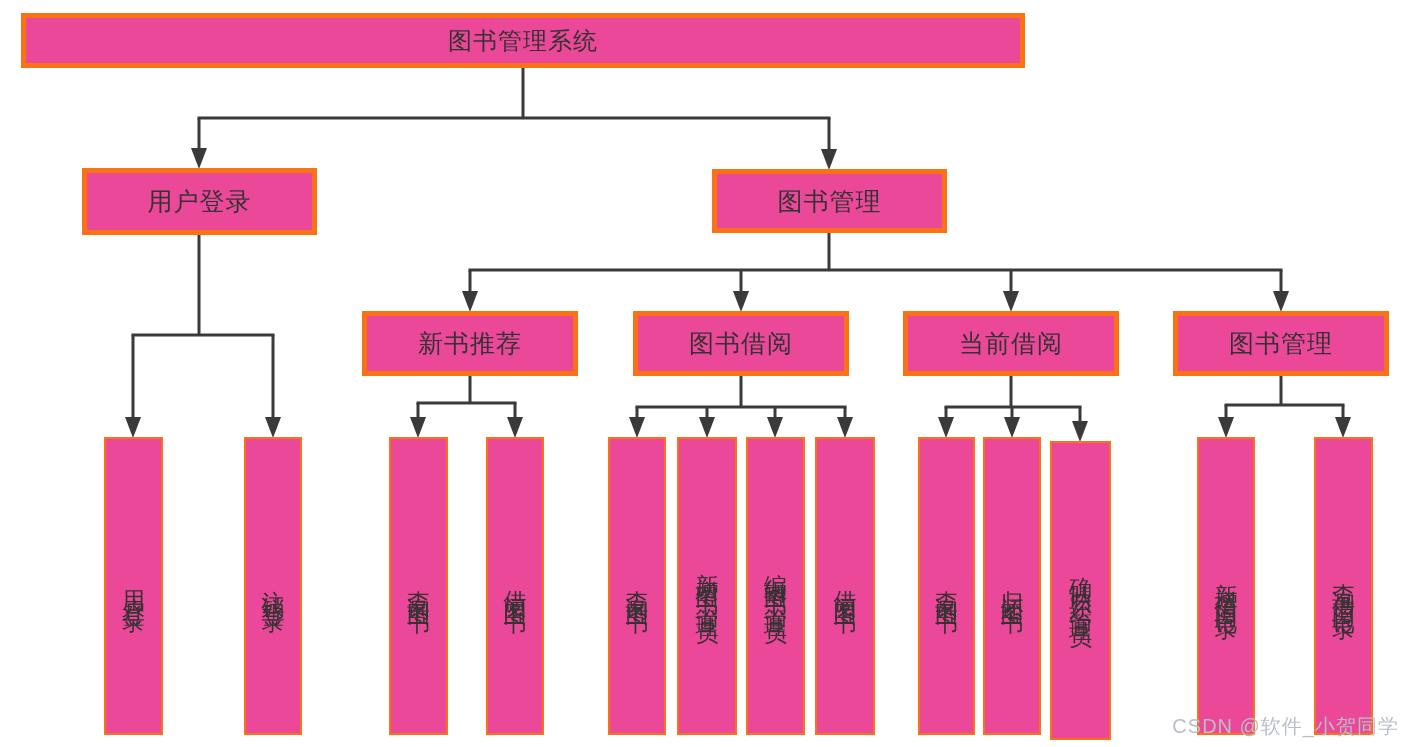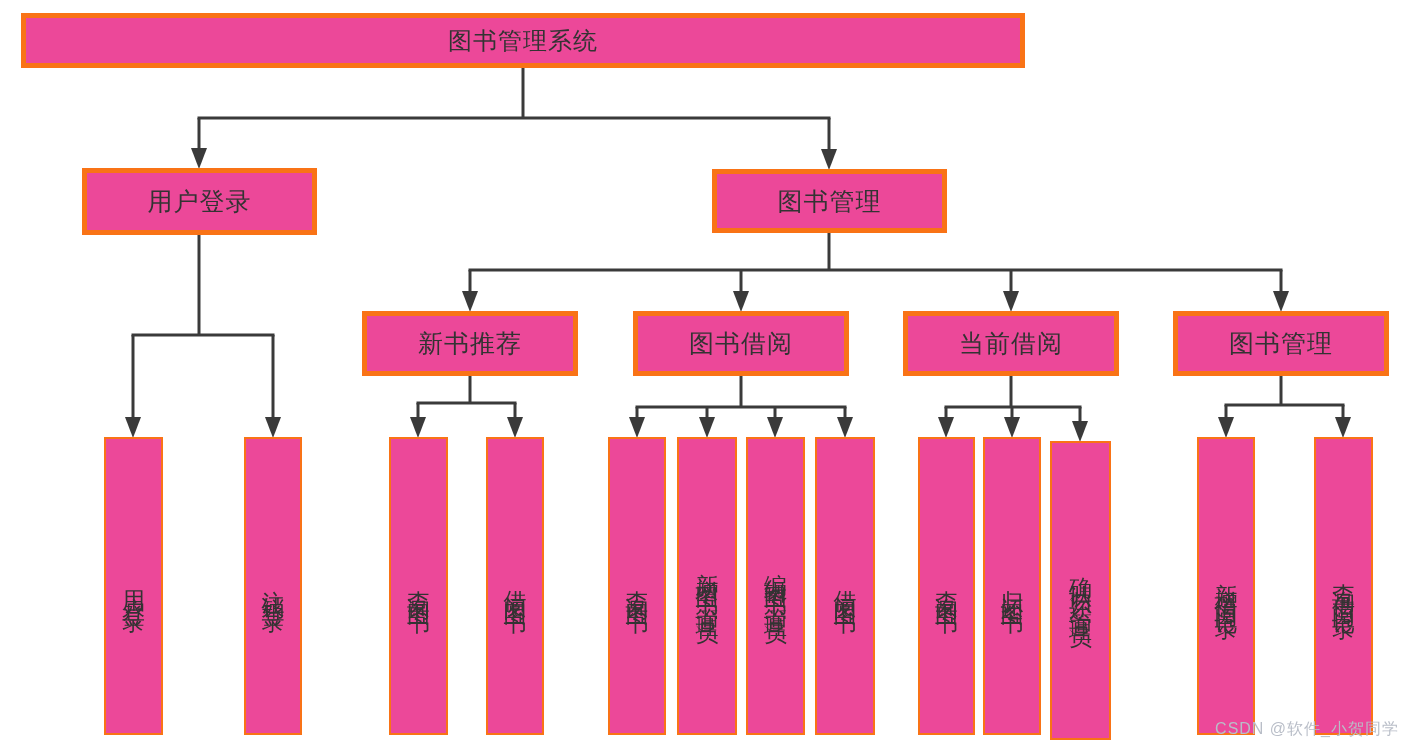--- a/index.html
+++ b/index.html
@@ -28,21 +28,21 @@
     writing-mode:vertical-rl;
     font-size:23px;
     letter-spacing:7px;
     line-height:1;
     white-space:nowrap;
   }
   .watermark{
     position:absolute;
     right:6px;
     bottom:7px;
-    font-size:16px;
+    font-size:20px;
     color:#b9bec8;
     letter-spacing:1px;
     white-space:nowrap;
   }
 </style>
 </head>
 <body>
 
 <div class="stage">
 

